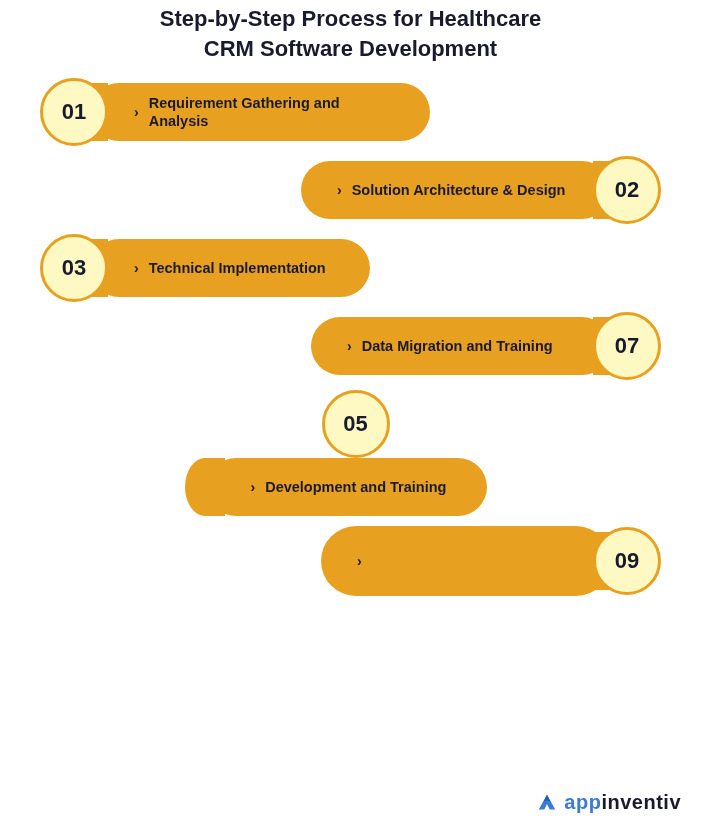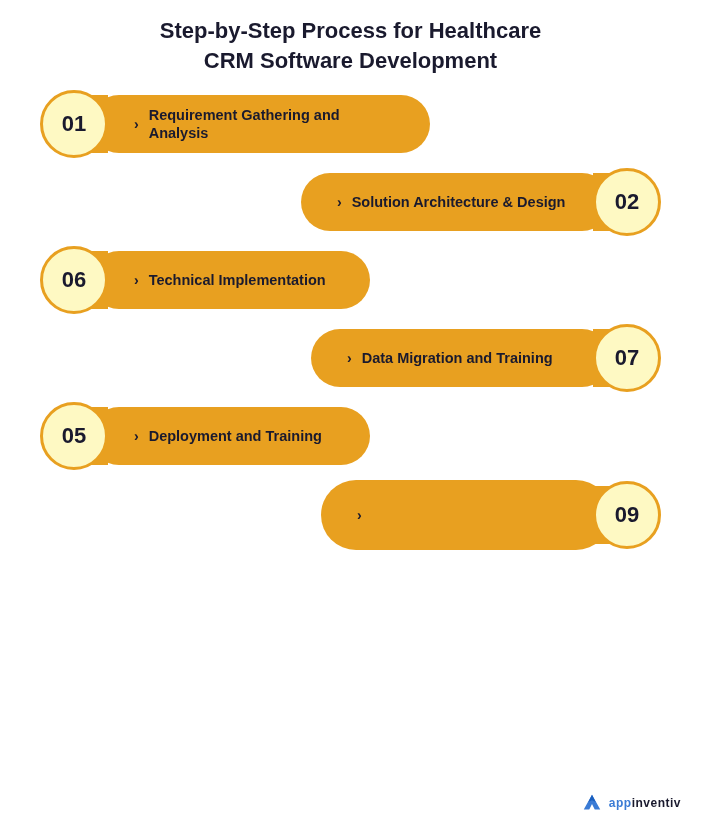--- a/index.html
+++ b/index.html
@@ -10,21 +10,21 @@
       font-family: 'Arial', sans-serif;
       overflow: hidden;
       position: relative;
     }
 
     .page-title {
       text-align: center;
       font-size: 22px;
       font-weight: 800;
       color: #1a1a2e;
-      padding: 16px 60px 10px;
+      padding: 4px 60px 10px;
       line-height: 1.35;
     }
 
     
     .step-circle {
       width: 68px;
       height: 68px;
       border-radius: 50%;
       border: 3px solid #E8A020;
       background: #fef9c3;
@@ -115,21 +115,21 @@
       align-items: center;
       gap: 6px;
     }
 
     .logo-icon {
       width: 22px;
       height: 22px;
     }
 
     .logo-text {
-      font-size: 12px;
+      font-size: 20px;
       font-weight: 700;
       color: #1a1a2e;
       letter-spacing: 0.5px;
     }
 
     .logo-text span {
       color: #3a7bd5;
     }
 
     .step-group {
@@ -166,21 +166,21 @@
         <span class="step-pill-text">Solution Architecture &amp; Design</span>
       </div>
     </div>
     <div class="step-circle">
       <span>02</span>
     </div>
   </div>
 
   <div style="display:flex; align-items:center; margin-bottom:10px; padding-left:10px;">
     <div class="step-circle">
-      <span>06</span>
+      <span>03</span>
     </div>
     <div style="position:relative; margin-left:-18px;">
       <div class="step-pill tail-left" style="padding-left:44px; min-width:280px;">
         <span class="chevron">›</span>
         <span class="step-pill-text">Technical Implementation</span>
       </div>
     </div>
   </div>
 
   <div style="display:flex; align-items:center; justify-content:flex-end; margin-bottom:10px; padding-right:10px;">
@@ -188,28 +188,28 @@
       <div class="step-pill tail-right" style="padding-right:44px; min-width:300px;">
         <span class="chevron">›</span>
         <span class="step-pill-text">Data Migration and Training</span>
       </div>
     </div>
     <div class="step-circle">
       <span>07</span>
     </div>
   </div>
 
-  <div style="display:flex; align-items:center; margin-bottom:10px; padding-left:10px;">
+  <div style="display:flex; align-items:center; margin-bottom:10px; padding-left:10px;flex-direction:column;">
     <div class="step-circle">
       <span>05</span>
     </div>
     <div style="position:relative; margin-left:-18px;">
       <div class="step-pill tail-left" style="padding-left:44px; min-width:280px;">
         <span class="chevron">›</span>
-        <span class="step-pill-text">Deployment and Training</span>
+        <span class="step-pill-text">Development and Training</span>
       </div>
     </div>
   </div>
 
   <div style="display:flex; align-items:center; justify-content:flex-end; margin-bottom:10px; padding-right:10px;">
     <div style="position:relative; margin-right:-18px;">
       <div class="step-pill tail-right wide" style="padding-right:44px; min-width:290px; height:70px;">
         <span class="chevron">›</span>
       </div>
     </div>

